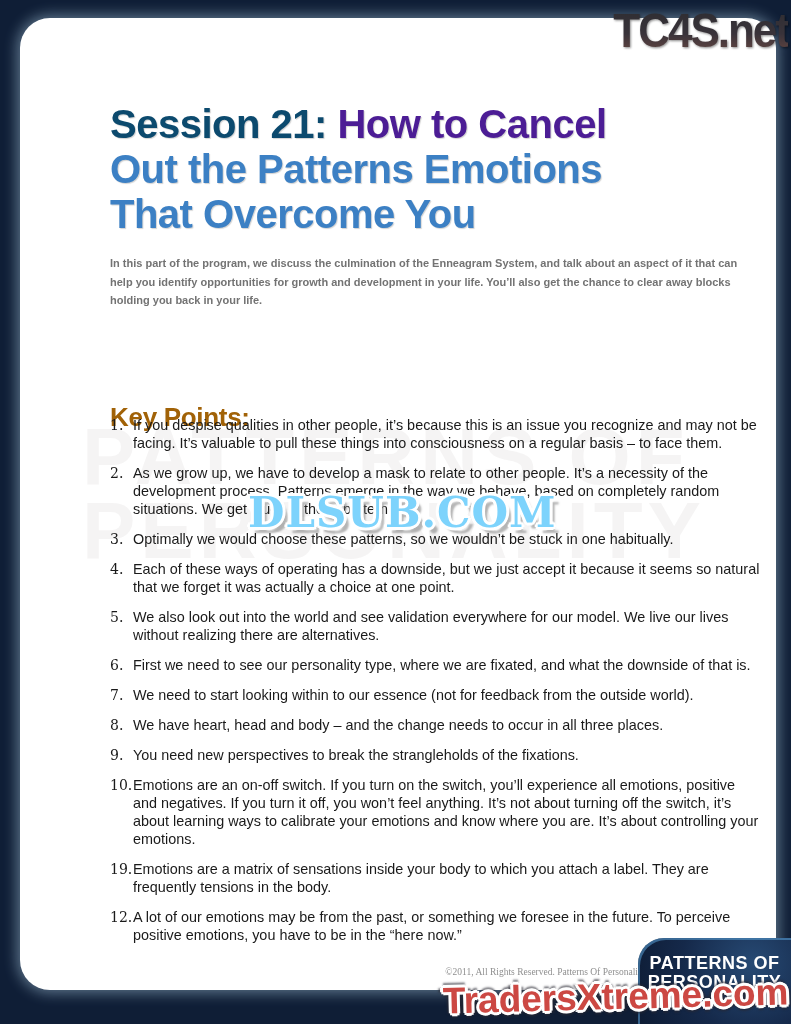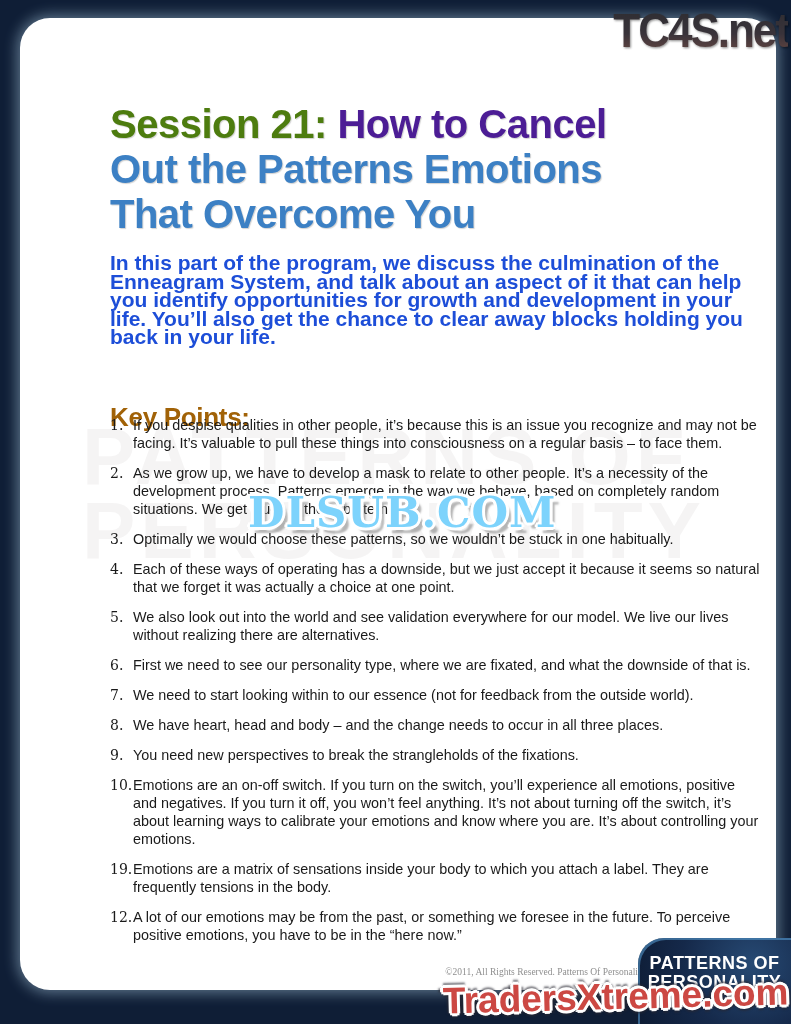--- a/index.html
+++ b/index.html
@@ -25,27 +25,27 @@
     background:linear-gradient(180deg,#2c2c30 0%,#39333a 55%,#6e4a43 100%);
     -webkit-background-clip:text;background-clip:text;color:transparent;
     filter:drop-shadow(1px 1px 1px rgba(0,0,0,.45));
   }
   
   .title{
     position:absolute;left:90px;top:84px;width:620px;z-index:5;
     font-weight:bold;font-size:40px;line-height:45px;letter-spacing:-.5px;
     text-shadow:1px 1px 1px rgba(0,0,0,.18);
   }
-  .title .prefix{color:#4d7c0f;}
+  .title .prefix{color:#0c4a6e;}
   .title .rest{color:#4c1d95;}
   .title .line{color:#3c80c4;}
   
   .intro{
     position:absolute;left:90px;top:236px;width:645px;z-index:5;
-    font-weight:bold;font-size:21px;line-height:18.5px;color:#1d4ed8;
+    font-weight:bold;font-size:11px;line-height:18.5px;color:#737373;
   }
   
   .kp-head{
     position:absolute;left:90px;top:336px;z-index:5;
     font-weight:bold;font-size:26px;color:#a16207;letter-spacing:-.3px;margin-top:48px;
   }
   
   .kp-list{
     position:absolute;left:90px;top:398px;width:650px;z-index:5;
     font-size:14.4px;line-height:18px;color:#1a1a1a;

